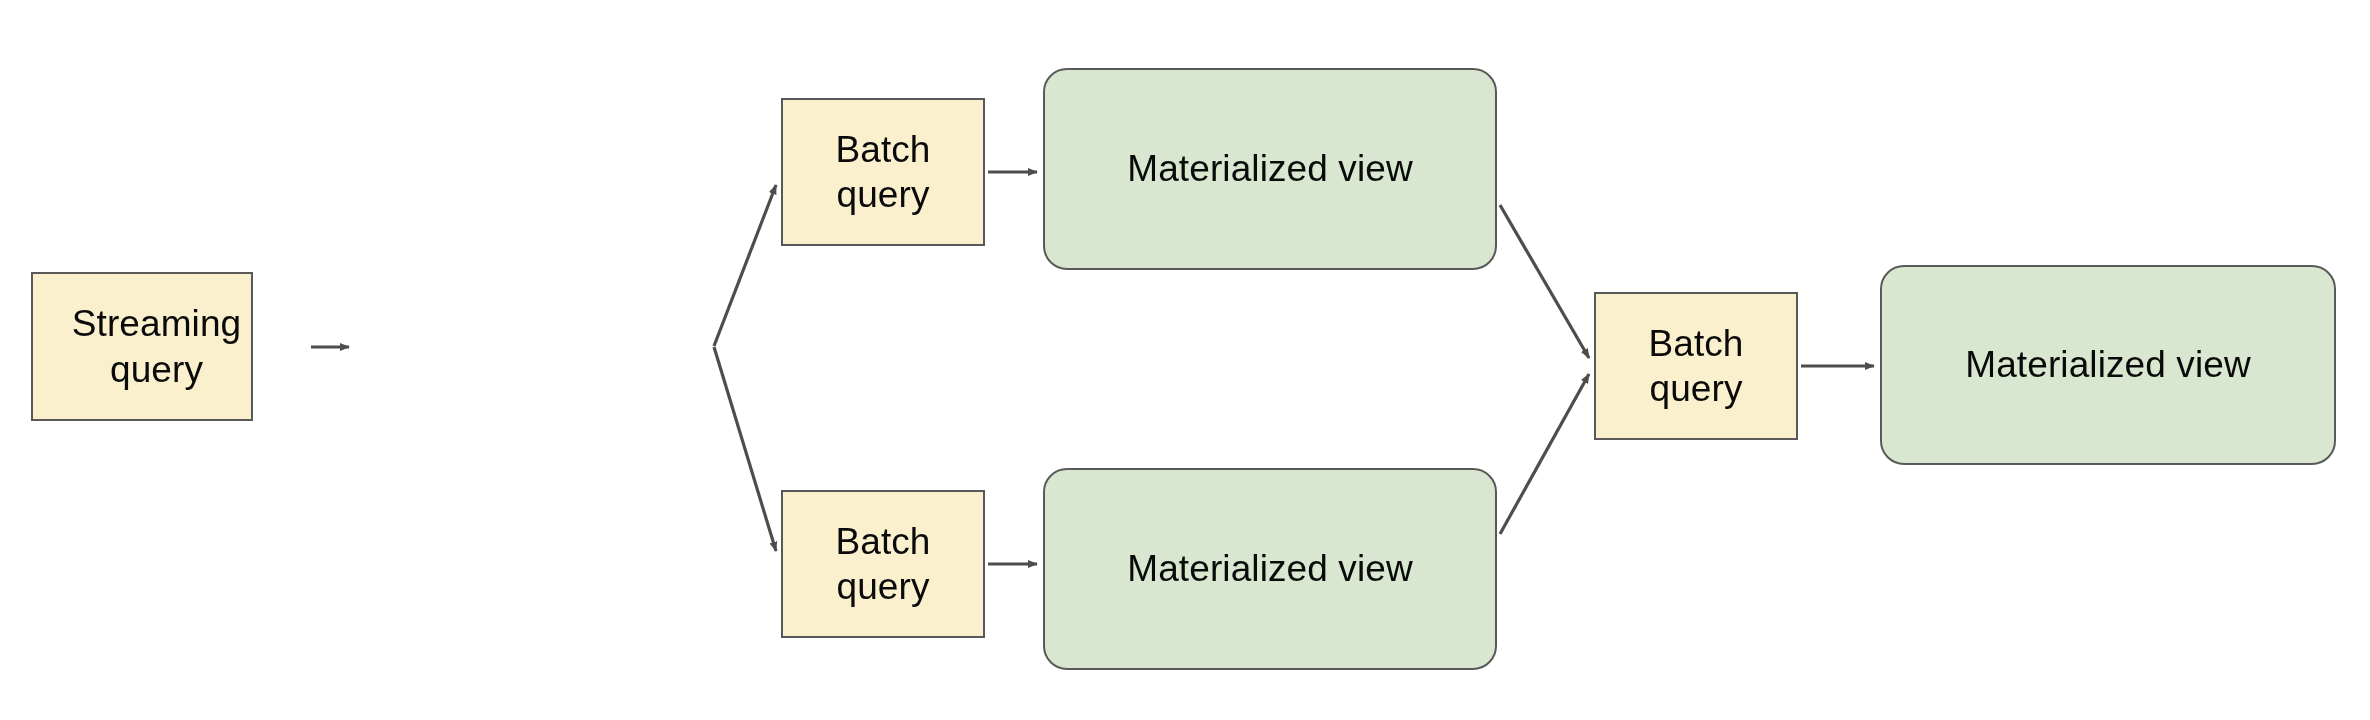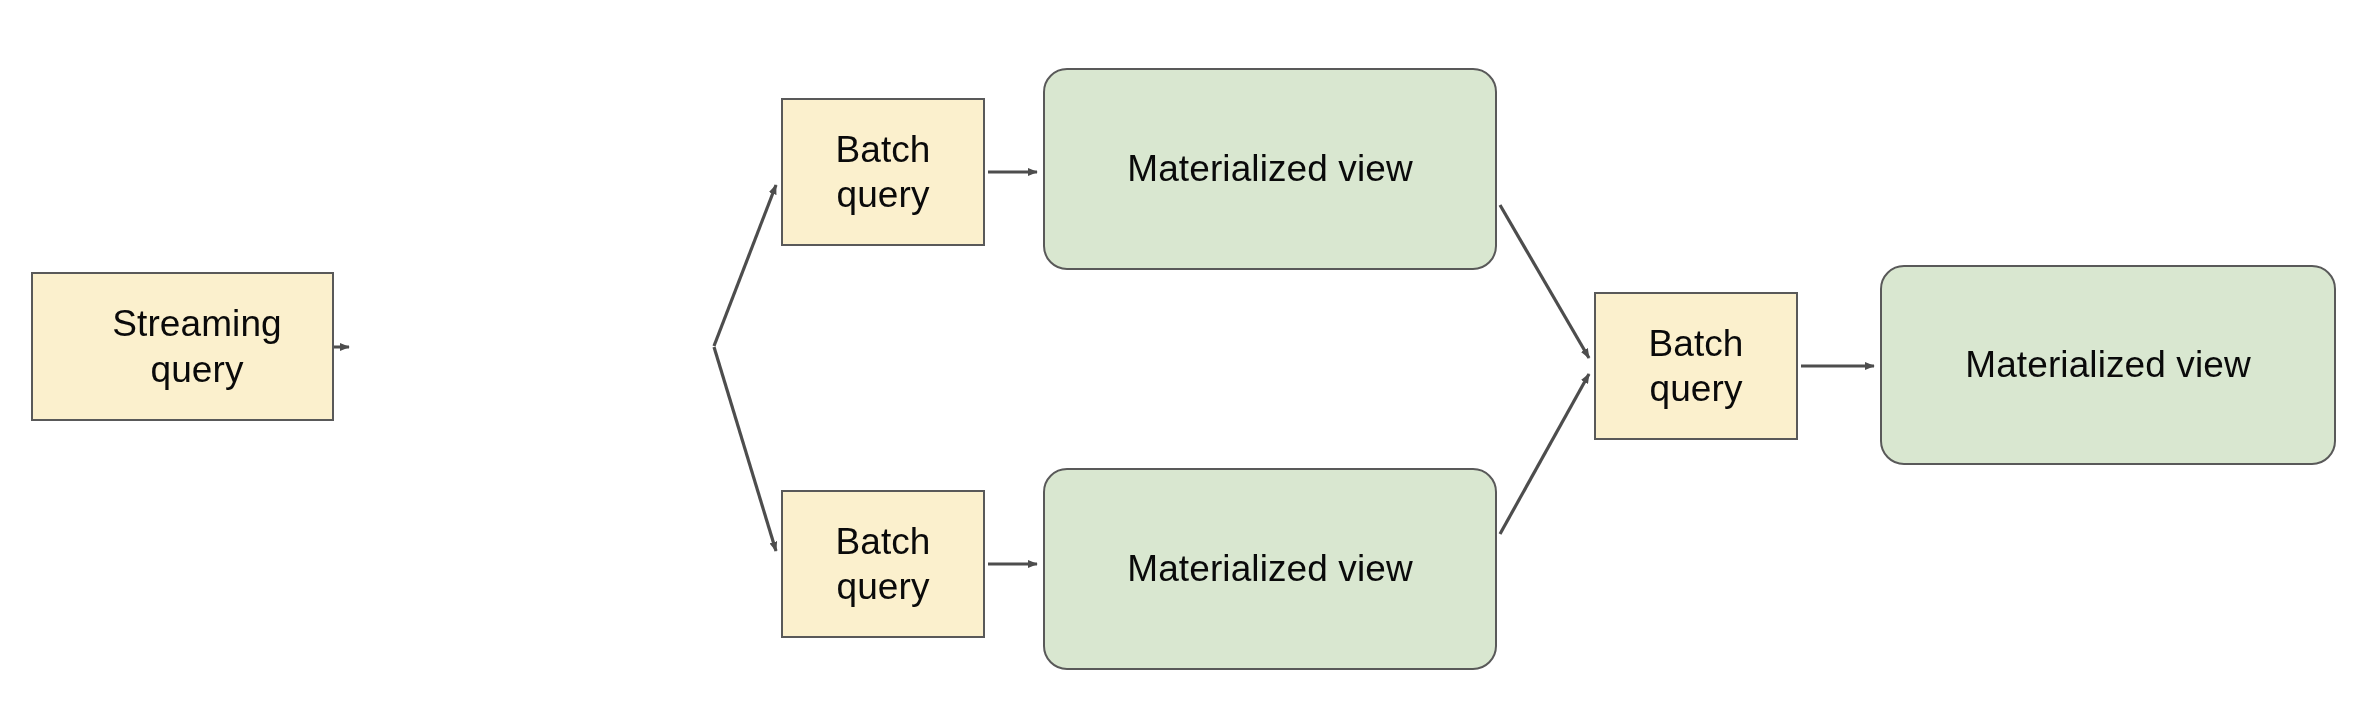--- a/index.html
+++ b/index.html
@@ -62,21 +62,21 @@
         <line x1="714" y1="346" x2="776" y2="185" marker-end="url(#arrowhead)"></line>
         <line x1="714" y1="347" x2="776" y2="551" marker-end="url(#arrowhead)"></line>
         <line x1="988" y1="172" x2="1037" y2="172" marker-end="url(#arrowhead)"></line>
         <line x1="988" y1="564" x2="1037" y2="564" marker-end="url(#arrowhead)"></line>
         <line x1="1500" y1="205" x2="1589" y2="358" marker-end="url(#arrowhead)"></line>
         <line x1="1500" y1="534" x2="1589" y2="374" marker-end="url(#arrowhead)"></line>
         <line x1="1801" y1="366" x2="1874" y2="366" marker-end="url(#arrowhead)"></line>
       </g>
   </svg>
 
-  <div class="node shape-rect fill-yellow" style="left: 31px; top: 272px; width: 303px; height: 149px; border-color: rgb(89, 89, 89); color: rgb(10, 10, 10); padding-left: 29px;">Streaming
+  <div class="node shape-rect fill-yellow" style="left: 31px; top: 272px; width: 222px; height: 149px; border-color: rgb(89, 89, 89); color: rgb(10, 10, 10); padding-left: 29px;">Streaming
 query</div>
 
 
   <div class="node shape-rect fill-yellow" style="left: 781px; top: 98px; width: 204px; height: 148px; border-color: rgb(89, 89, 89); color: rgb(10, 10, 10);">Batch
 query</div>
 
   <div class="node shape-round fill-green" style="left: 1043px; top: 68px; width: 454px; height: 202px; border-color: rgb(89, 89, 89); color: rgb(10, 10, 10);">Materialized view</div>
 
   <div class="node shape-rect fill-yellow" style="left: 781px; top: 490px; width: 204px; height: 148px; border-color: rgb(89, 89, 89); color: rgb(10, 10, 10);">Batch
 query</div>

